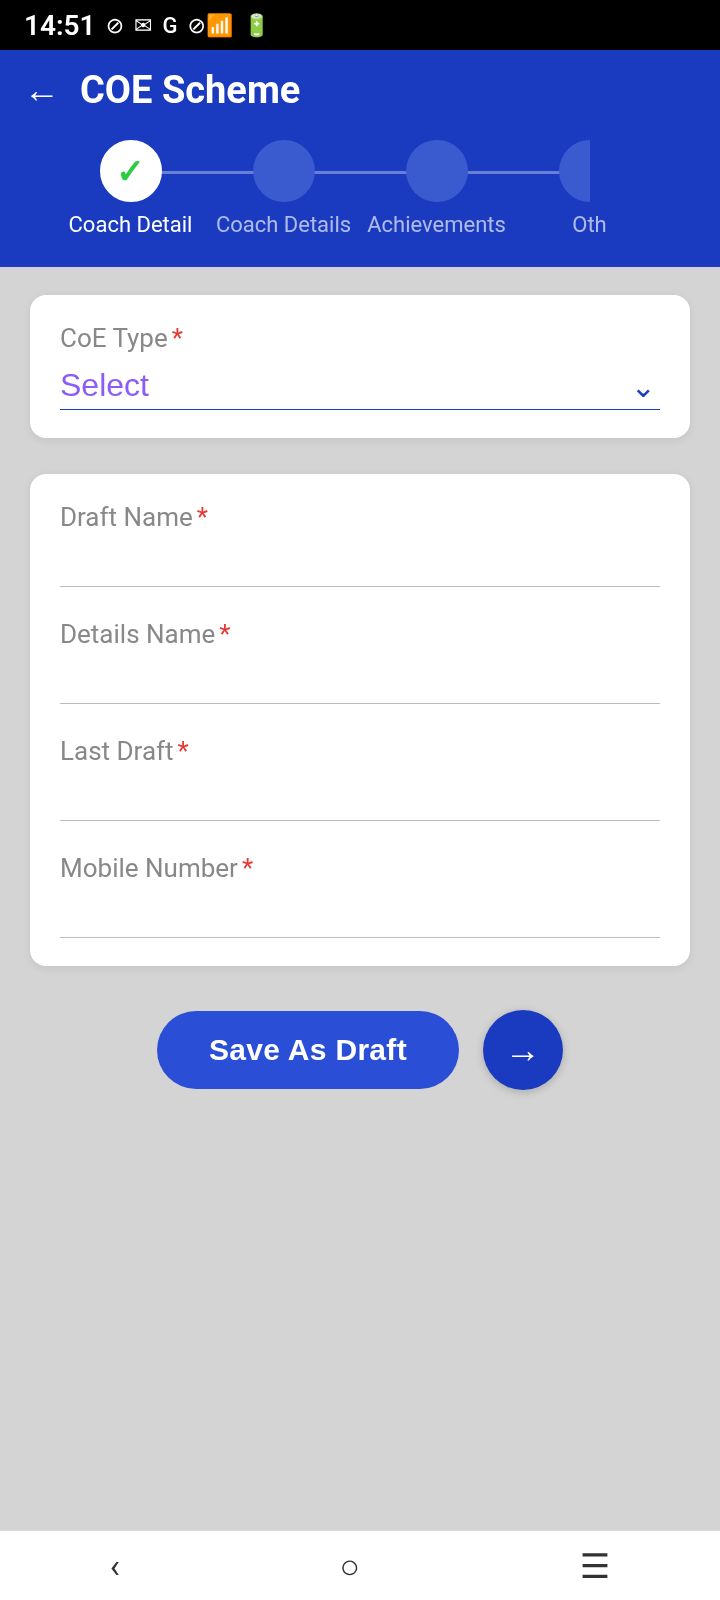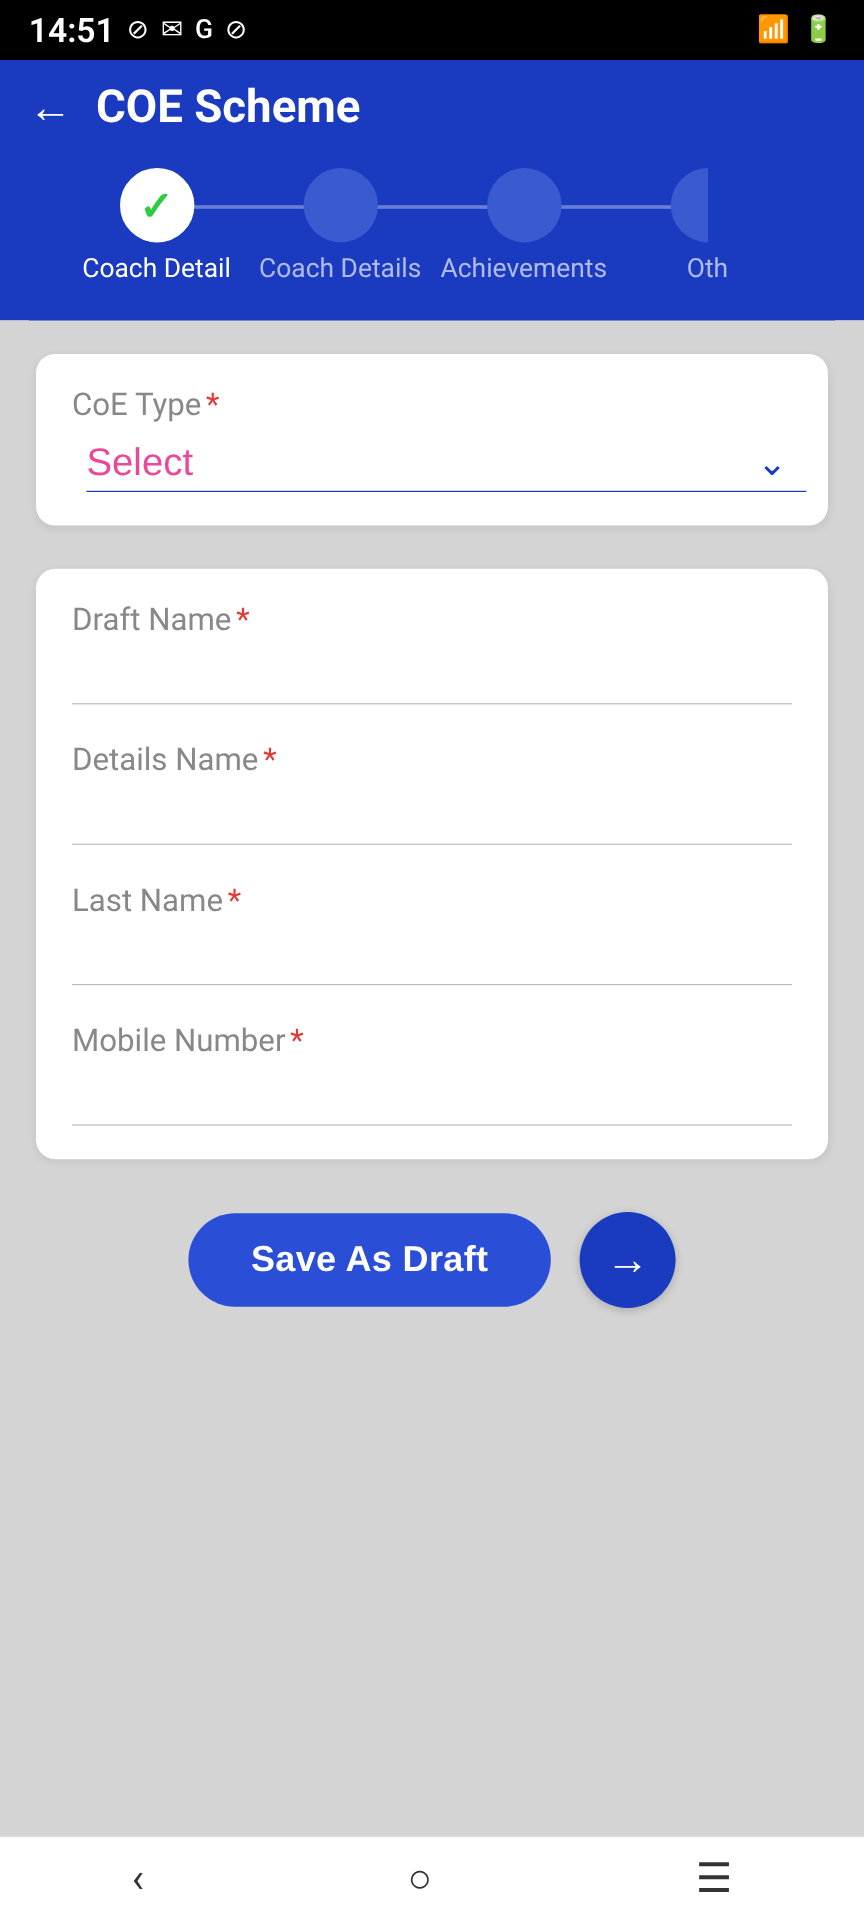--- a/index.html
+++ b/index.html
@@ -12,21 +12,21 @@
       display: flex;
       flex-direction: column;
     }
 
     
     .status-bar {
       background: #000;
       height: 50px;
       display: flex;
       align-items: center;
-      justify-content: space-between;
+      justify-content: flex-start;
       padding: 4px 24px;
       color: #fff;
       font-size: 26px;
       font-weight: 500;
     }
     .status-bar-left {
       display: flex;
       align-items: center;
       gap: 10px;
     }
@@ -184,27 +184,26 @@
 
     
     .select-wrapper {
       position: relative;
     }
     .select-field {
       width: 100%;
       border: none;
       border-bottom: 1.5px solid #1a3bbf;
       font-size: 32px;
-      color: #ec4899;
+      color: #8b5cf6;
       padding: 6px 0;
       background: transparent;
       outline: none;
       appearance: none;
       cursor: pointer;
-      margin-left: 12px;
     }
     .select-arrow {
       position: absolute;
       right: 4px;
       top: 50%;
       transform: translateY(-50%);
       color: #1a3bbf;
       font-size: 30px;
       pointer-events: none;
     }
@@ -341,21 +340,21 @@
 
     <div class="field-row">
       <div class="field-label">
         <span>Details Name</span><span class="required-star">*</span>
       </div>
       <input class="field-input" type="text" style="">
     </div>
 
     <div class="field-row">
       <div class="field-label">
-        <span>Last Name</span><span class="required-star">*</span>
+        <span>Last Draft</span><span class="required-star">*</span>
       </div>
       <input class="field-input" type="text" style="">
     </div>
 
     <div class="field-row">
       <div class="field-label">
         <span>Mobile Number</span><span class="required-star">*</span>
       </div>
       <input class="field-input" type="tel" style="">
     </div>

